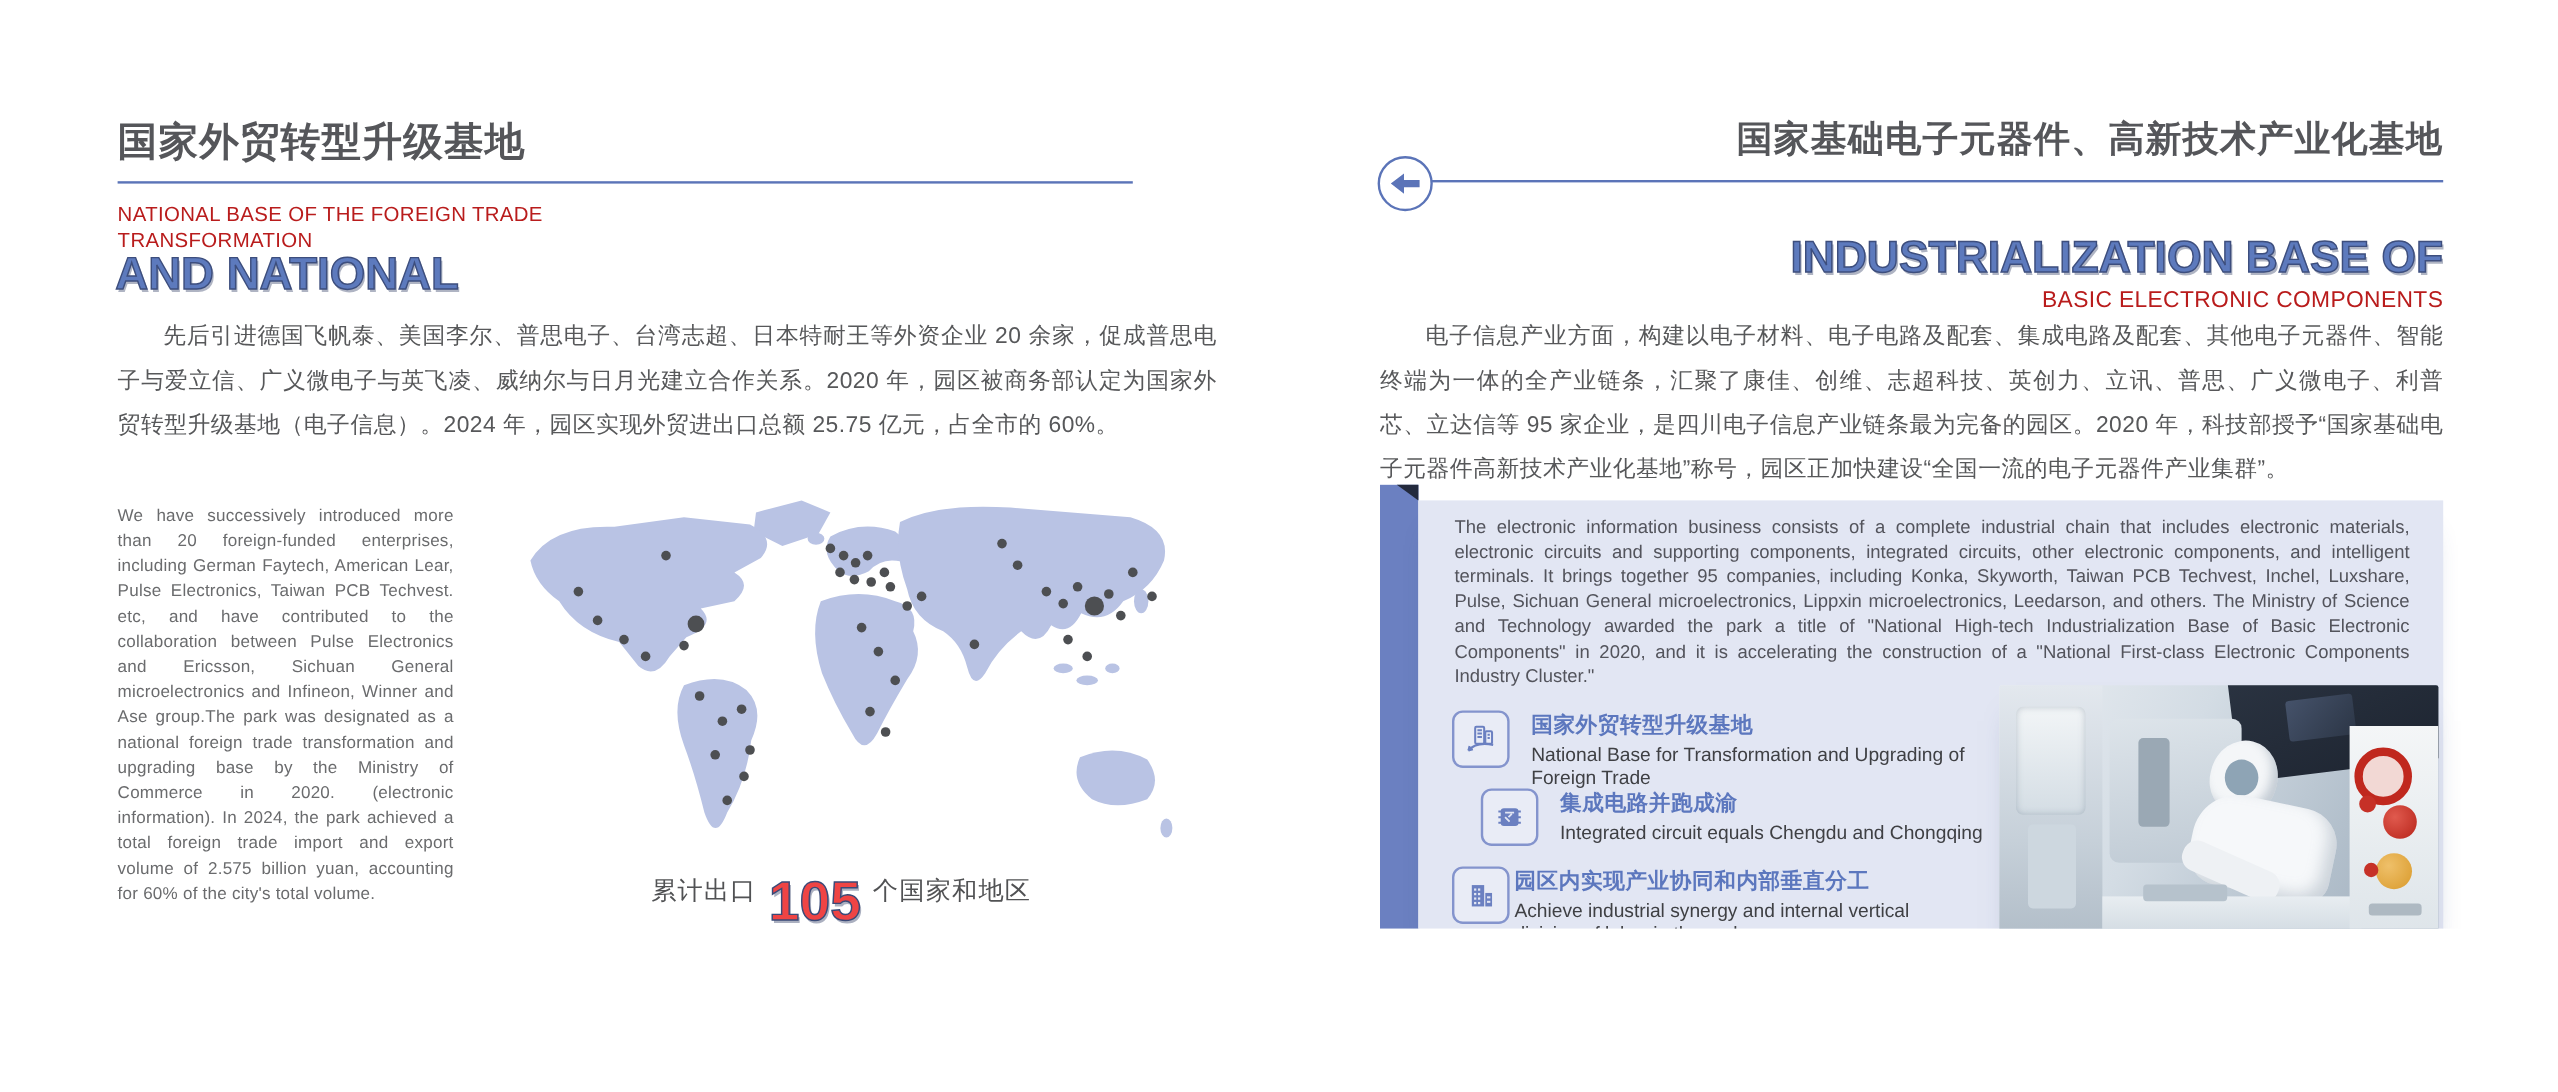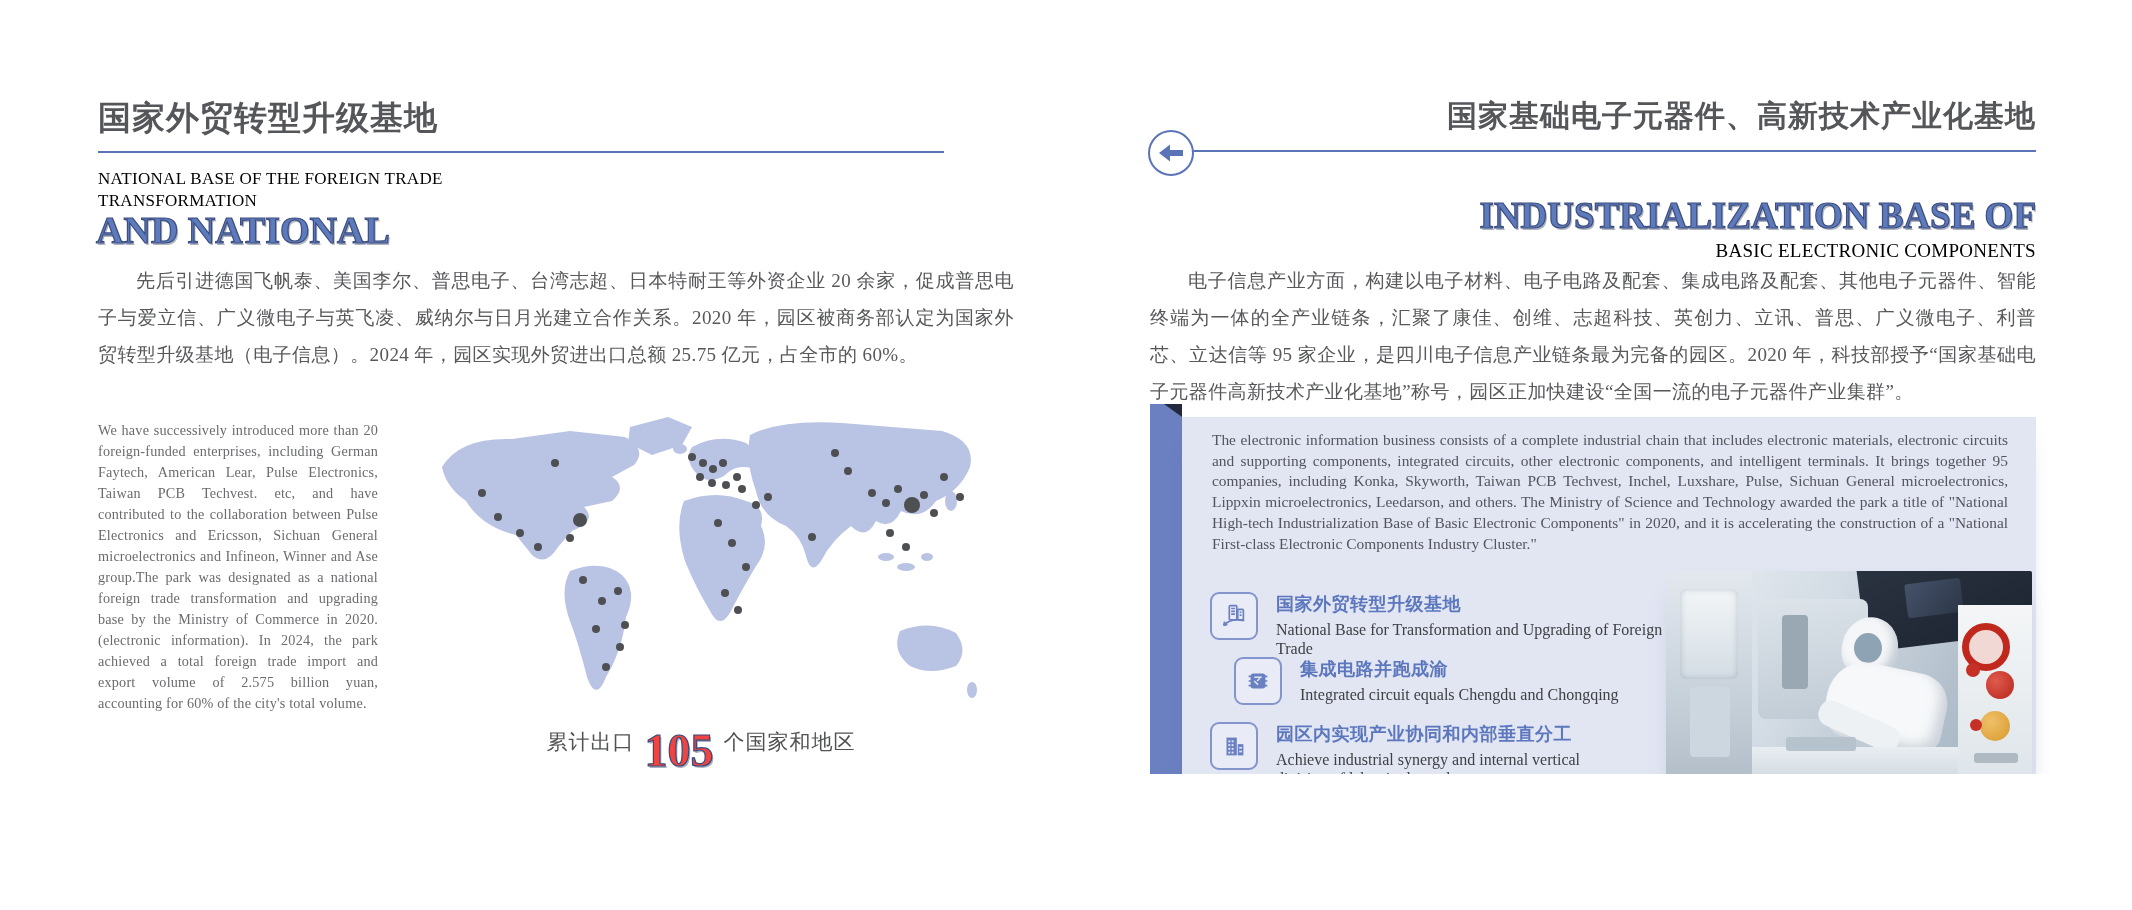--- a/index.html
+++ b/index.html
@@ -1,25 +1,25 @@
 <!DOCTYPE html>
 <html><head>
 <meta charset="utf-8">
 <style>
   html,body{margin:0;padding:0;background:#ffffff;}
   .canvas{
     position:relative;width:2132px;height:774px;background:#ffffff;overflow:hidden;
-    font-family:Liberation Serif, serif;color:#57585a;
+    font-family:Liberation Sans, sans-serif;color:#57585a;
   }
   .abs{position:absolute;}
 
   
   .zh-title{font-size:33px;font-weight:bold;color:#55565a;letter-spacing:1px;}
   .rule{height:2px;background:#5b74b8;}
-  .sub-en{font-size:17px;color:#000000;line-height:21px;letter-spacing:.3px;}
+  .sub-en{font-size:17px;color:#b91c1c;line-height:21px;letter-spacing:.3px;}
   .headline-blue{
     font-weight:800;color:#5d7abd;letter-spacing:0;
     -webkit-text-stroke:1.2px #3d4e7d;
     text-shadow:1.5px 2px 0 rgba(44,58,98,.38);
   }
   .zh-para{font-size:19px;line-height:37px;color:#57585a;text-align:justify;text-indent:2em;letter-spacing:.4px;}
   .en-col{font-size:14.2px;line-height:21px;color:#6a6b6d;text-align:justify;letter-spacing:.2px;}
 
   
   .stat-row{display:flex;align-items:flex-start;justify-content:center;gap:10px;}
@@ -205,21 +205,21 @@
         </svg>
       </div>
       <div>
         <div class="feature-title">集成电路并跑成渝</div>
         <div class="feature-sub" style="width:400px;">Integrated circuit equals Chengdu and Chongqing</div>
       </div>
     </div>
   </div>
 
   <div class="abs" style="left:1210px;top:722px;">
-    <div style="display:flex;gap:18px;">
+    <div style="display:flex;gap:4px;">
       <div class="feature-icon-box">
         <svg width="30" height="30" viewBox="0 0 32 32">
           <rect x="8" y="7" width="11" height="19" fill="#6b80c1"></rect>
           <rect x="20" y="14" width="6" height="12" fill="#6b80c1"></rect>
           <g fill="#e2e6f3">
             <rect x="10" y="10" width="2" height="2"></rect>
               <rect x="13.5" y="10" width="2" height="2"></rect>
             <rect x="10" y="14" width="2" height="2"></rect>
               <rect x="13.5" y="14" width="2" height="2"></rect>
             <rect x="10" y="18" width="2" height="2"></rect>

